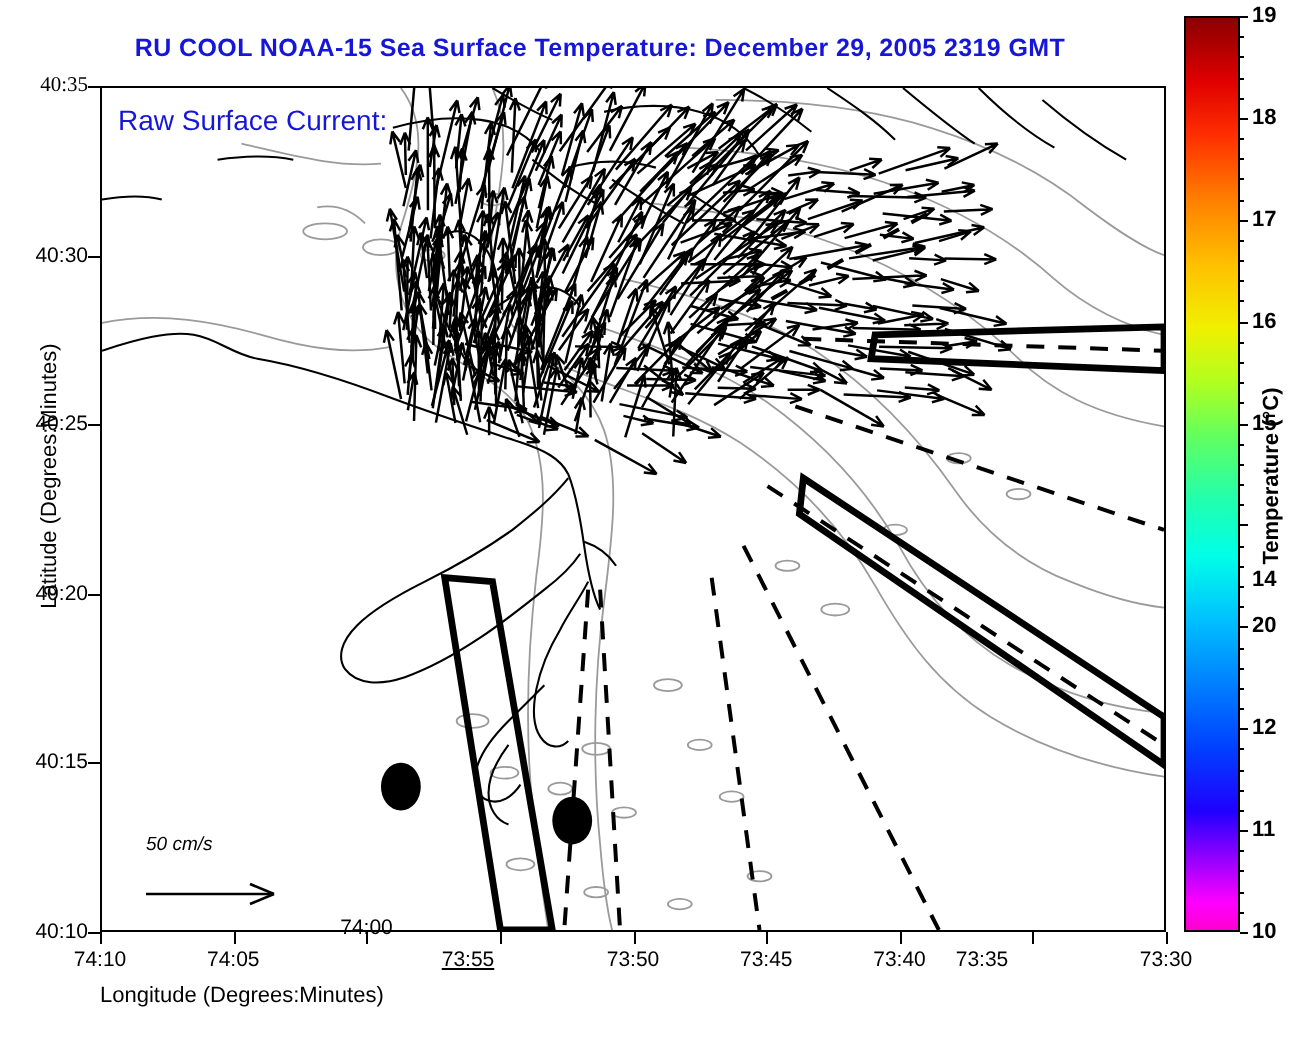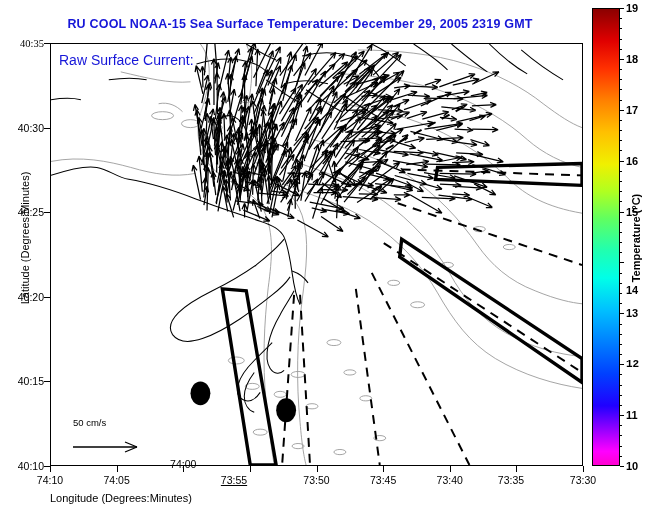--- a/index.html
+++ b/index.html
@@ -16,21 +16,21 @@
   #plotbox{position:absolute;left:50px;top:43px;width:533px;height:423px;
            border:1.4px solid #000;box-sizing:border-box;background:#fff;overflow:hidden;}
   #mapsvg{position:absolute;left:0;top:0;width:100%;height:100%;}
 
   .annot{position:absolute;color:#1616d8;font-size:14px;white-space:nowrap;}
   .annot.l1{left:8px;top:8px;}
   .annot.l2{left:8px;top:22px;}
 
   
   #scalebar{position:absolute;left:12px;top:373px;width:110px;height:42px;}
-  #scalebar .sl{position:absolute;left:10px;top:0;font-size:9.5px;color:#000;white-space:nowrap;}
+  #scalebar .sl{position:absolute;left:10px;top:0;font-size:9.5px;color:#000;white-space:nowrap;font-style:italic;}
 
   
   .tick{position:absolute;background:#000;}
   .xtl{position:absolute;font-size:10.5px;color:#000;text-align:center;
        transform:translateX(-50%);white-space:nowrap;}
   .ytl{position:absolute;font-size:10.5px;color:#000;text-align:right;
        transform:translateY(-50%);white-space:nowrap;}
 
   .xlabel{position:absolute;top:492px;left:50px;width:533px;
           font-size:11px;}
@@ -622,21 +622,21 @@
       <div class="xtl" style="left: 183.25px; top: 458px;">74:00</div>
       <div class="tick" style="left: 249.875px; top: 466px; width: 1px; height: 6px;"></div>
       <div class="xtl" style="left: 234px; top: 474px; text-decoration: underline;">73:55</div>
       <div class="tick" style="left: 316.5px; top: 466px; width: 1px; height: 6px;"></div>
       <div class="xtl" style="left: 316.5px; top: 474px;">73:50</div>
       <div class="tick" style="left: 383.125px; top: 466px; width: 1px; height: 6px;"></div>
       <div class="xtl" style="left: 383.125px; top: 474px;">73:45</div>
       <div class="tick" style="left: 449.75px; top: 466px; width: 1px; height: 6px;"></div>
       <div class="xtl" style="left: 449.75px; top: 474px;">73:40</div>
       <div class="tick" style="left: 516.375px; top: 466px; width: 1px; height: 6px;"></div>
-      <div class="xtl" style="left: 511px; top: 474px;">73:35</div>
+      <div class="xtl" style="left: 491px; top: 474px;">73:35</div>
       <div class="tick" style="left: 583px; top: 466px; width: 1px; height: 6px;"></div>
       <div class="xtl" style="left: 583px; top: 474px;">73:30</div>
     </div>
   <div id="yticks">
       <div class="tick" style="left: 44px; top: 43px; width: 6px; height: 1px;"></div>
       <div class="ytl" style="left: 8px; top: 43px; width: 36px; font-family: Liberation Serif, serif;">40:35</div>
       <div class="tick" style="left: 44px; top: 127.6px; width: 6px; height: 1px;"></div>
       <div class="ytl" style="left: 8px; top: 127.6px; width: 36px;">40:30</div>
       <div class="tick" style="left: 44px; top: 212.2px; width: 6px; height: 1px;"></div>
       <div class="ytl" style="left: 8px; top: 212.2px; width: 36px;">40:25</div>
@@ -659,23 +659,23 @@
       <div class="cbtl" style="top: 58.8889px;">18</div>
       <div class="cbtick" style="left: 620px; top: 109.778px;"></div>
       <div class="cbtl" style="top: 109.778px;">17</div>
       <div class="cbtick" style="left: 620px; top: 160.667px;"></div>
       <div class="cbtl" style="top: 160.667px;">16</div>
       <div class="cbtick" style="left: 620px; top: 211.556px;"></div>
       <div class="cbtl" style="top: 211.556px;">15</div>
       <div class="cbtick" style="left: 620px; top: 262.444px;"></div>
       <div class="cbtl" style="top: 262.444px; margin-top: 28px;">14</div>
       <div class="cbtick" style="left: 620px; top: 313.333px;"></div>
-      <div class="cbtl" style="top: 313.333px;">13</div>
+      <div class="cbtl" style="top: 313.333px;">20</div>
       <div class="cbtick" style="left: 620px; top: 364.222px;"></div>
-      <div class="cbtl" style="top: 364.222px; font-family: Liberation Mono, monospace;">12</div>
+      <div class="cbtl" style="top: 364.222px;">12</div>
       <div class="cbtick" style="left: 620px; top: 415.111px;"></div>
       <div class="cbtl" style="top: 415.111px;">11</div>
       <div class="cbtick" style="left: 620px; top: 466px;"></div>
       <div class="cbtl" style="top: 466px;">10</div>
       <div class="cbtick" style="left: 620px; top: 8px; width: 2px;"></div>
       <div class="cbtick" style="left: 620px; top: 18.1778px; width: 2px;"></div>
       <div class="cbtick" style="left: 620px; top: 28.3556px; width: 2px;"></div>
       <div class="cbtick" style="left: 620px; top: 38.5333px; width: 2px;"></div>
       <div class="cbtick" style="left: 620px; top: 48.7111px; width: 2px;"></div>
       <div class="cbtick" style="left: 620px; top: 58.8889px; width: 2px;"></div>

